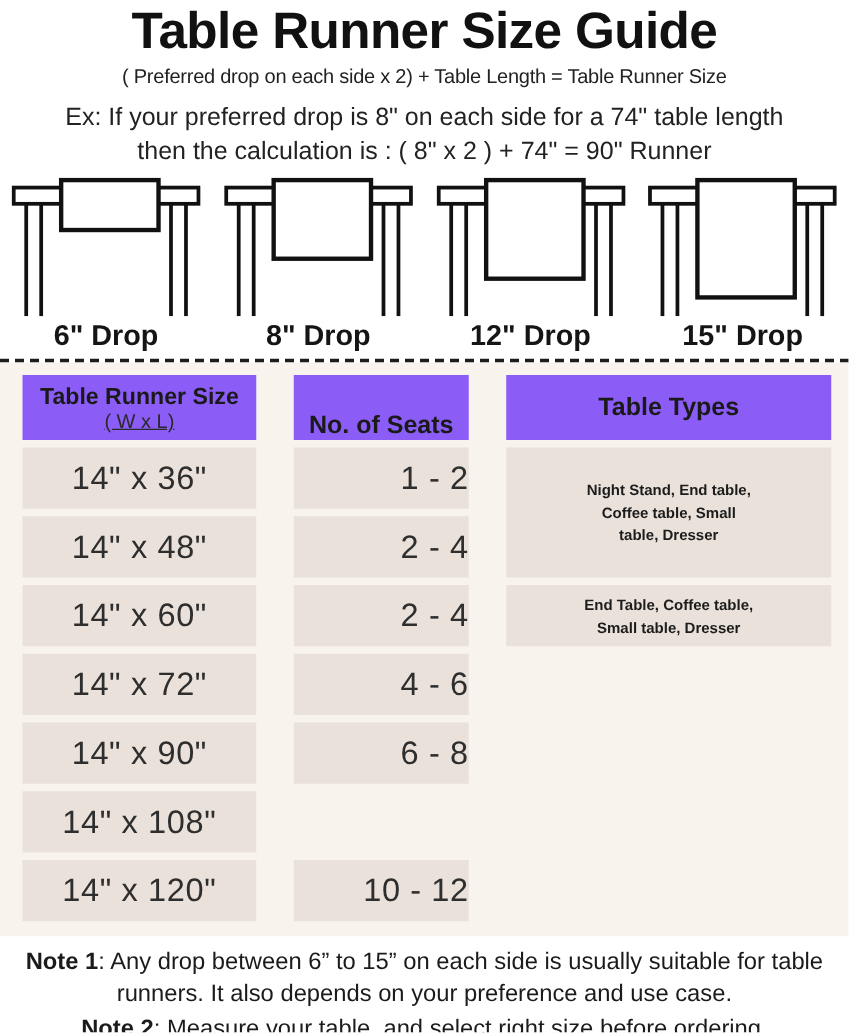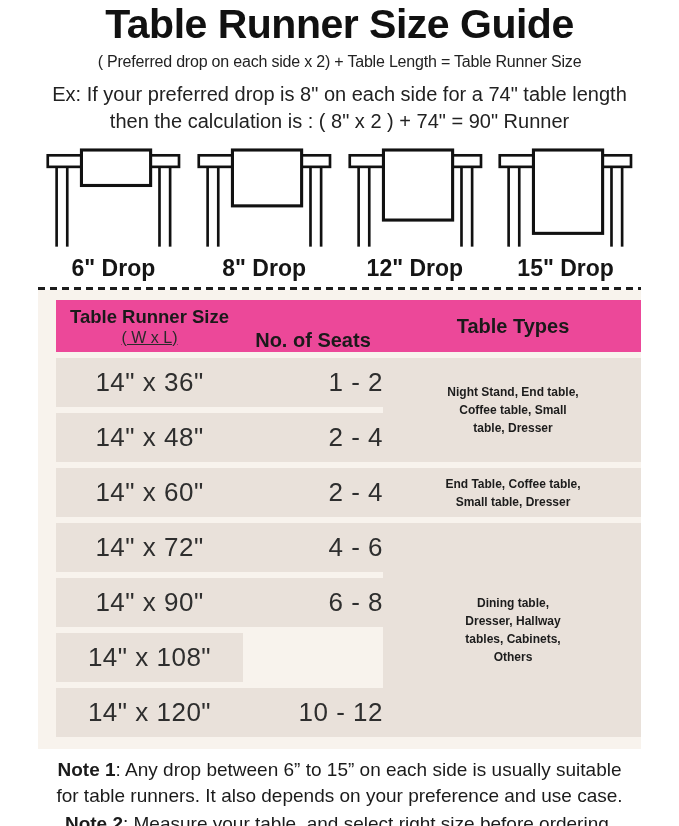--- a/index.html
+++ b/index.html
@@ -1,20 +1,20 @@
 <!DOCTYPE html>
 <html><head>
 <meta charset="utf-8">
 <style>
   * { margin: 0; padding: 0; box-sizing: border-box; }
   html, body { background: #ffffff; }
   body { font-family: "Liberation Sans", sans-serif; color: #1e1e1e; }
   .page {
     position: relative;
-    width: 603px;
+    width: 679px;
     height: 826px;
     margin: 0 auto;
     background: #ffffff;
     overflow: hidden;
   }
 
   
   .hdr { text-align: center; }
   .hdr h1 {
     padding-top: 2px;
@@ -63,21 +63,21 @@
     row-gap: 6px;
     justify-content: space-between;
   }
   .cell {
     background: #e9e1da;
     display: flex;
     align-items: center;
     justify-content: center;
     text-align: center;
   }
-  .cell.head { background: #ec4899; flex-direction: column; }
+  .cell.head { background: #8b5cf6; flex-direction: column; }
   .head-main { font-size: 18.5px; font-weight: bold; color: #1a1a1a; }
   .head-sub  { font-size: 16px; color: #2a2a2a; margin-top: 1px; text-decoration: underline; }
   .head-single { font-size: 20px; font-weight: bold; color: #1a1a1a; }
   .size-val, .seat-val {
     font-size: 26px;
     font-weight: 400;
     color: #2e2e2e;
     letter-spacing: 0.5px;
   }
   .type-val {
@@ -228,26 +228,20 @@
 
       <div class="cell c3 span-2-3">
         <span class="type-val">Night Stand, End table,
 Coffee table, Small
 table, Dresser</span>
       </div>
       <div class="cell c3 span-4">
         <span class="type-val">End Table, Coffee table,
 Small table, Dresser</span>
       </div>
-      <div class="cell c3 span-5-8">
-        <span class="type-val">Dining table,
-Dresser, Hallway
-tables, Cabinets,
-Others</span>
-      </div>
 
     </div>
   </div>
 
   <div class="notes">
     <p><b>Note 1</b><span>: Any drop between 6” to 15” on each side is usually suitable for table runners. It also depends on your preference and use case.</span></p>
     <p><b>Note 2</b><span>: Measure your table, and select right size before ordering.</span></p>
   </div>
 
 </div>

